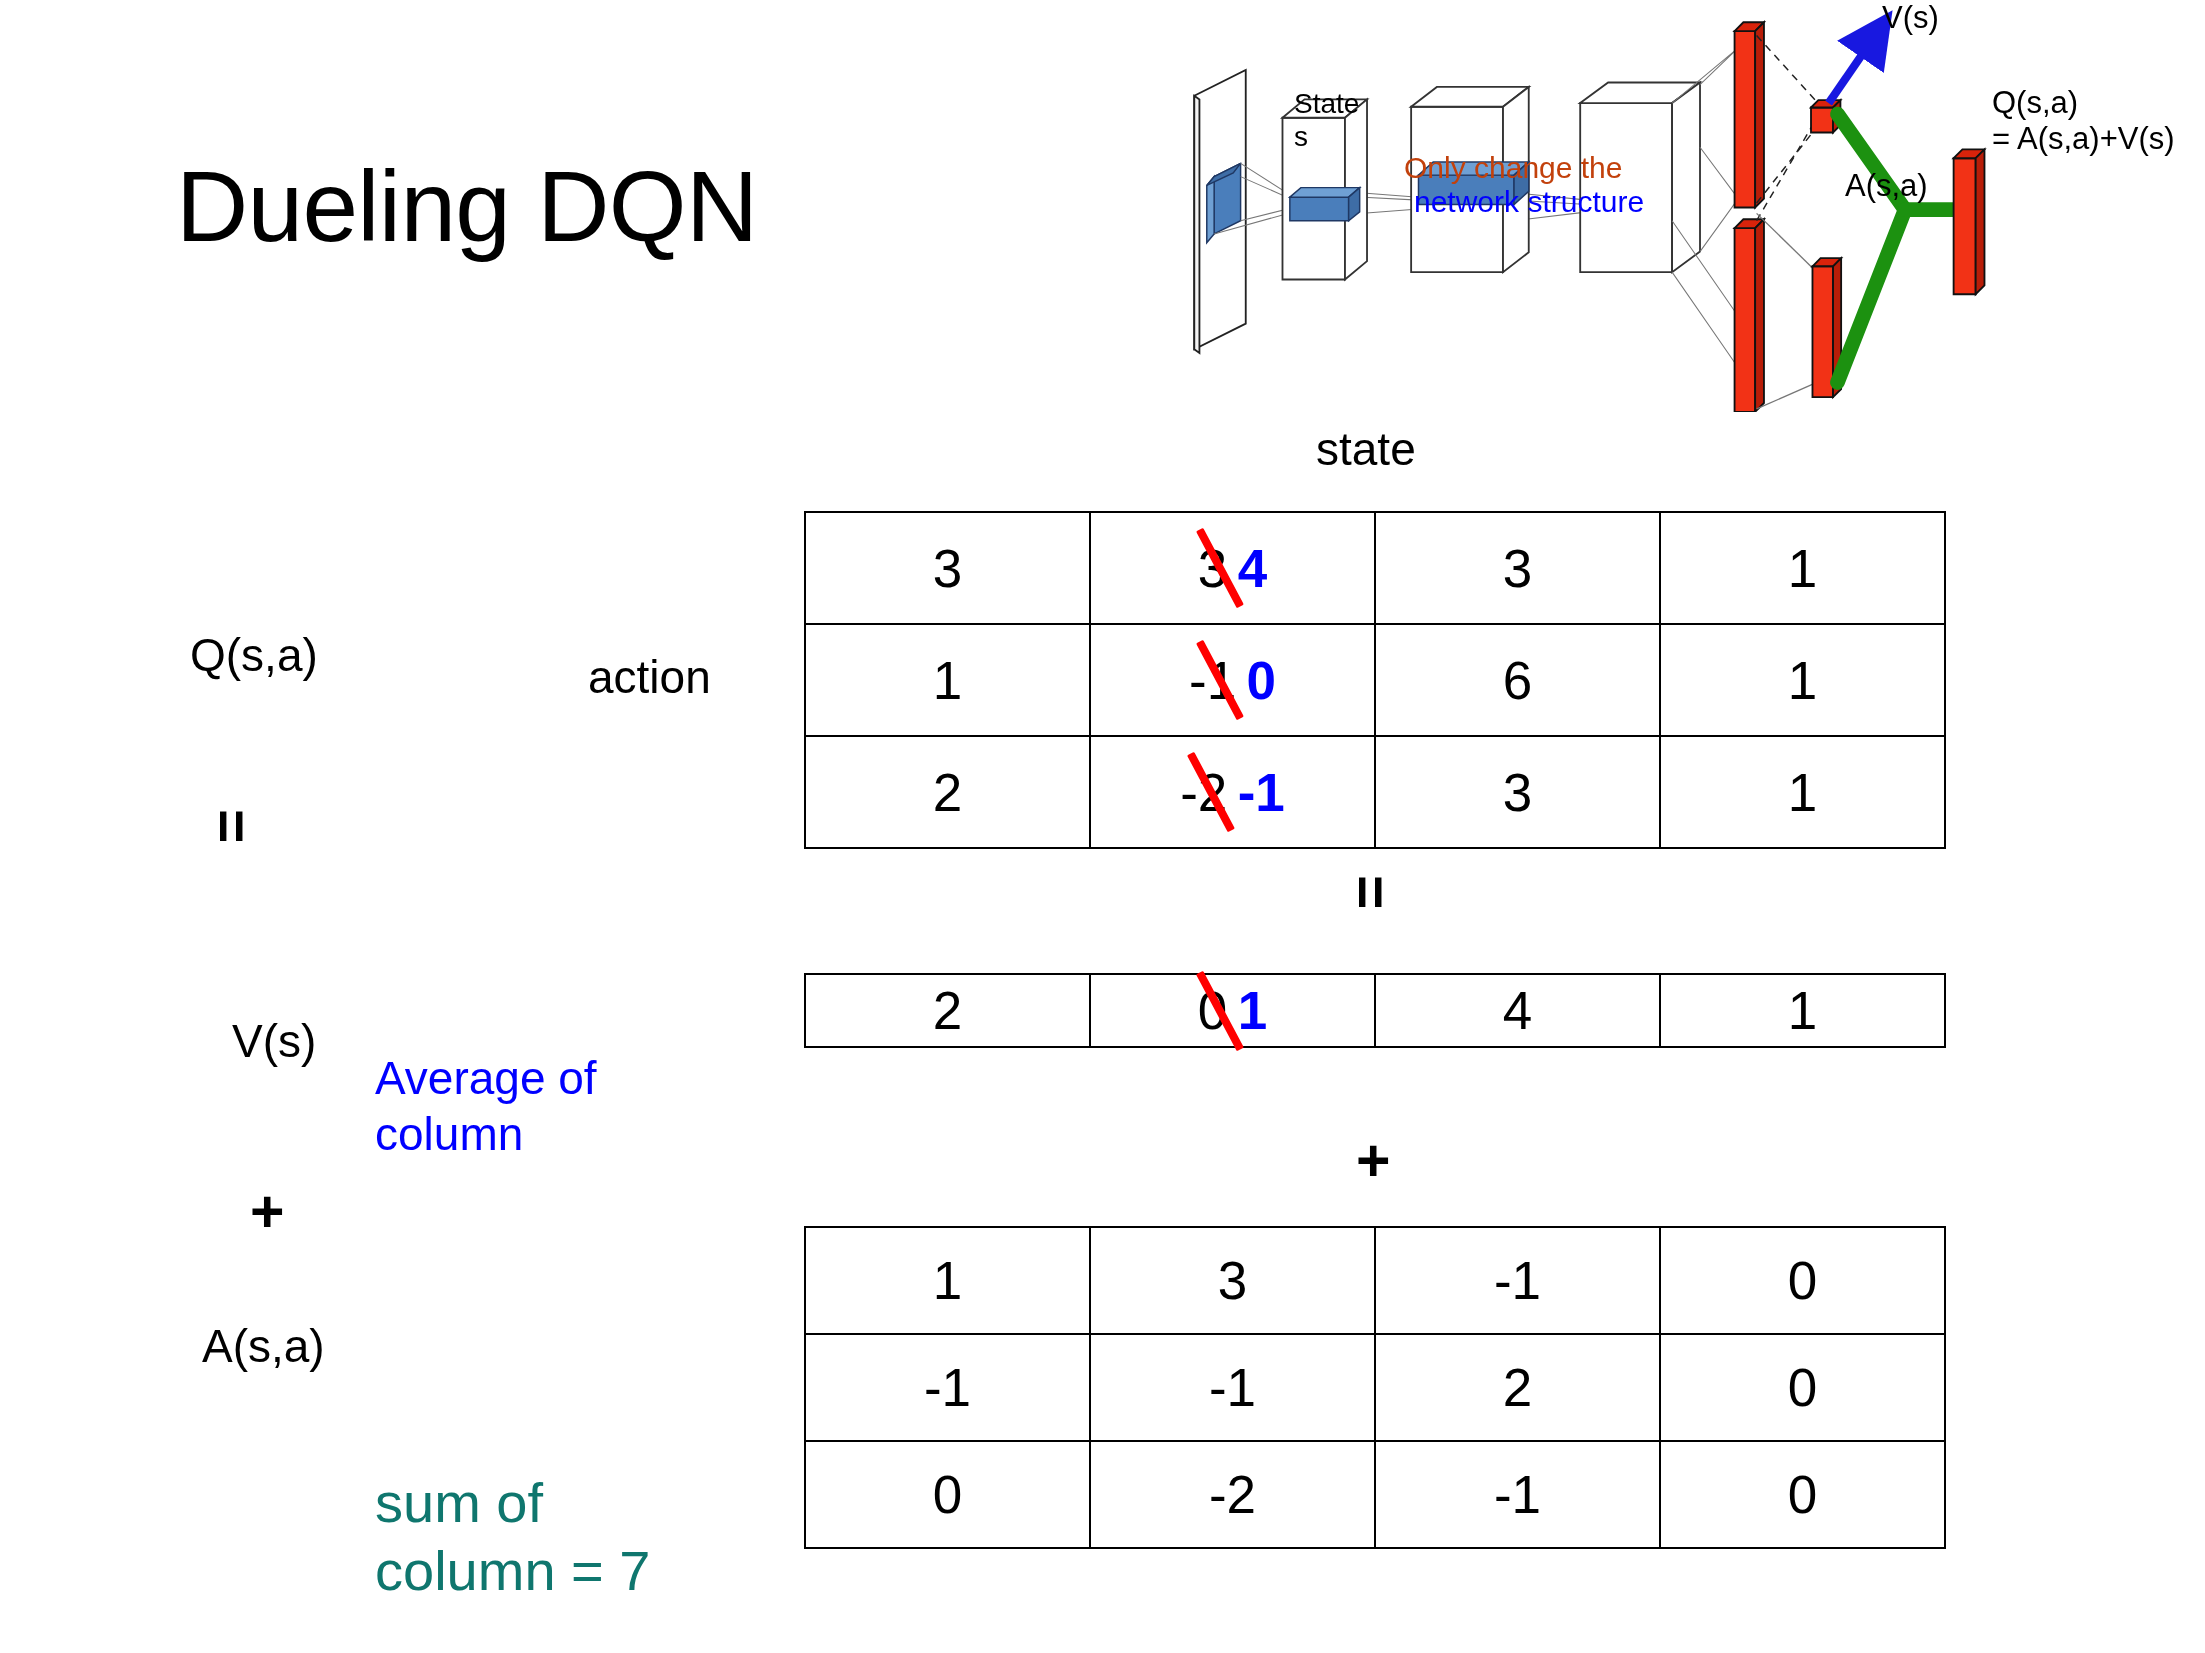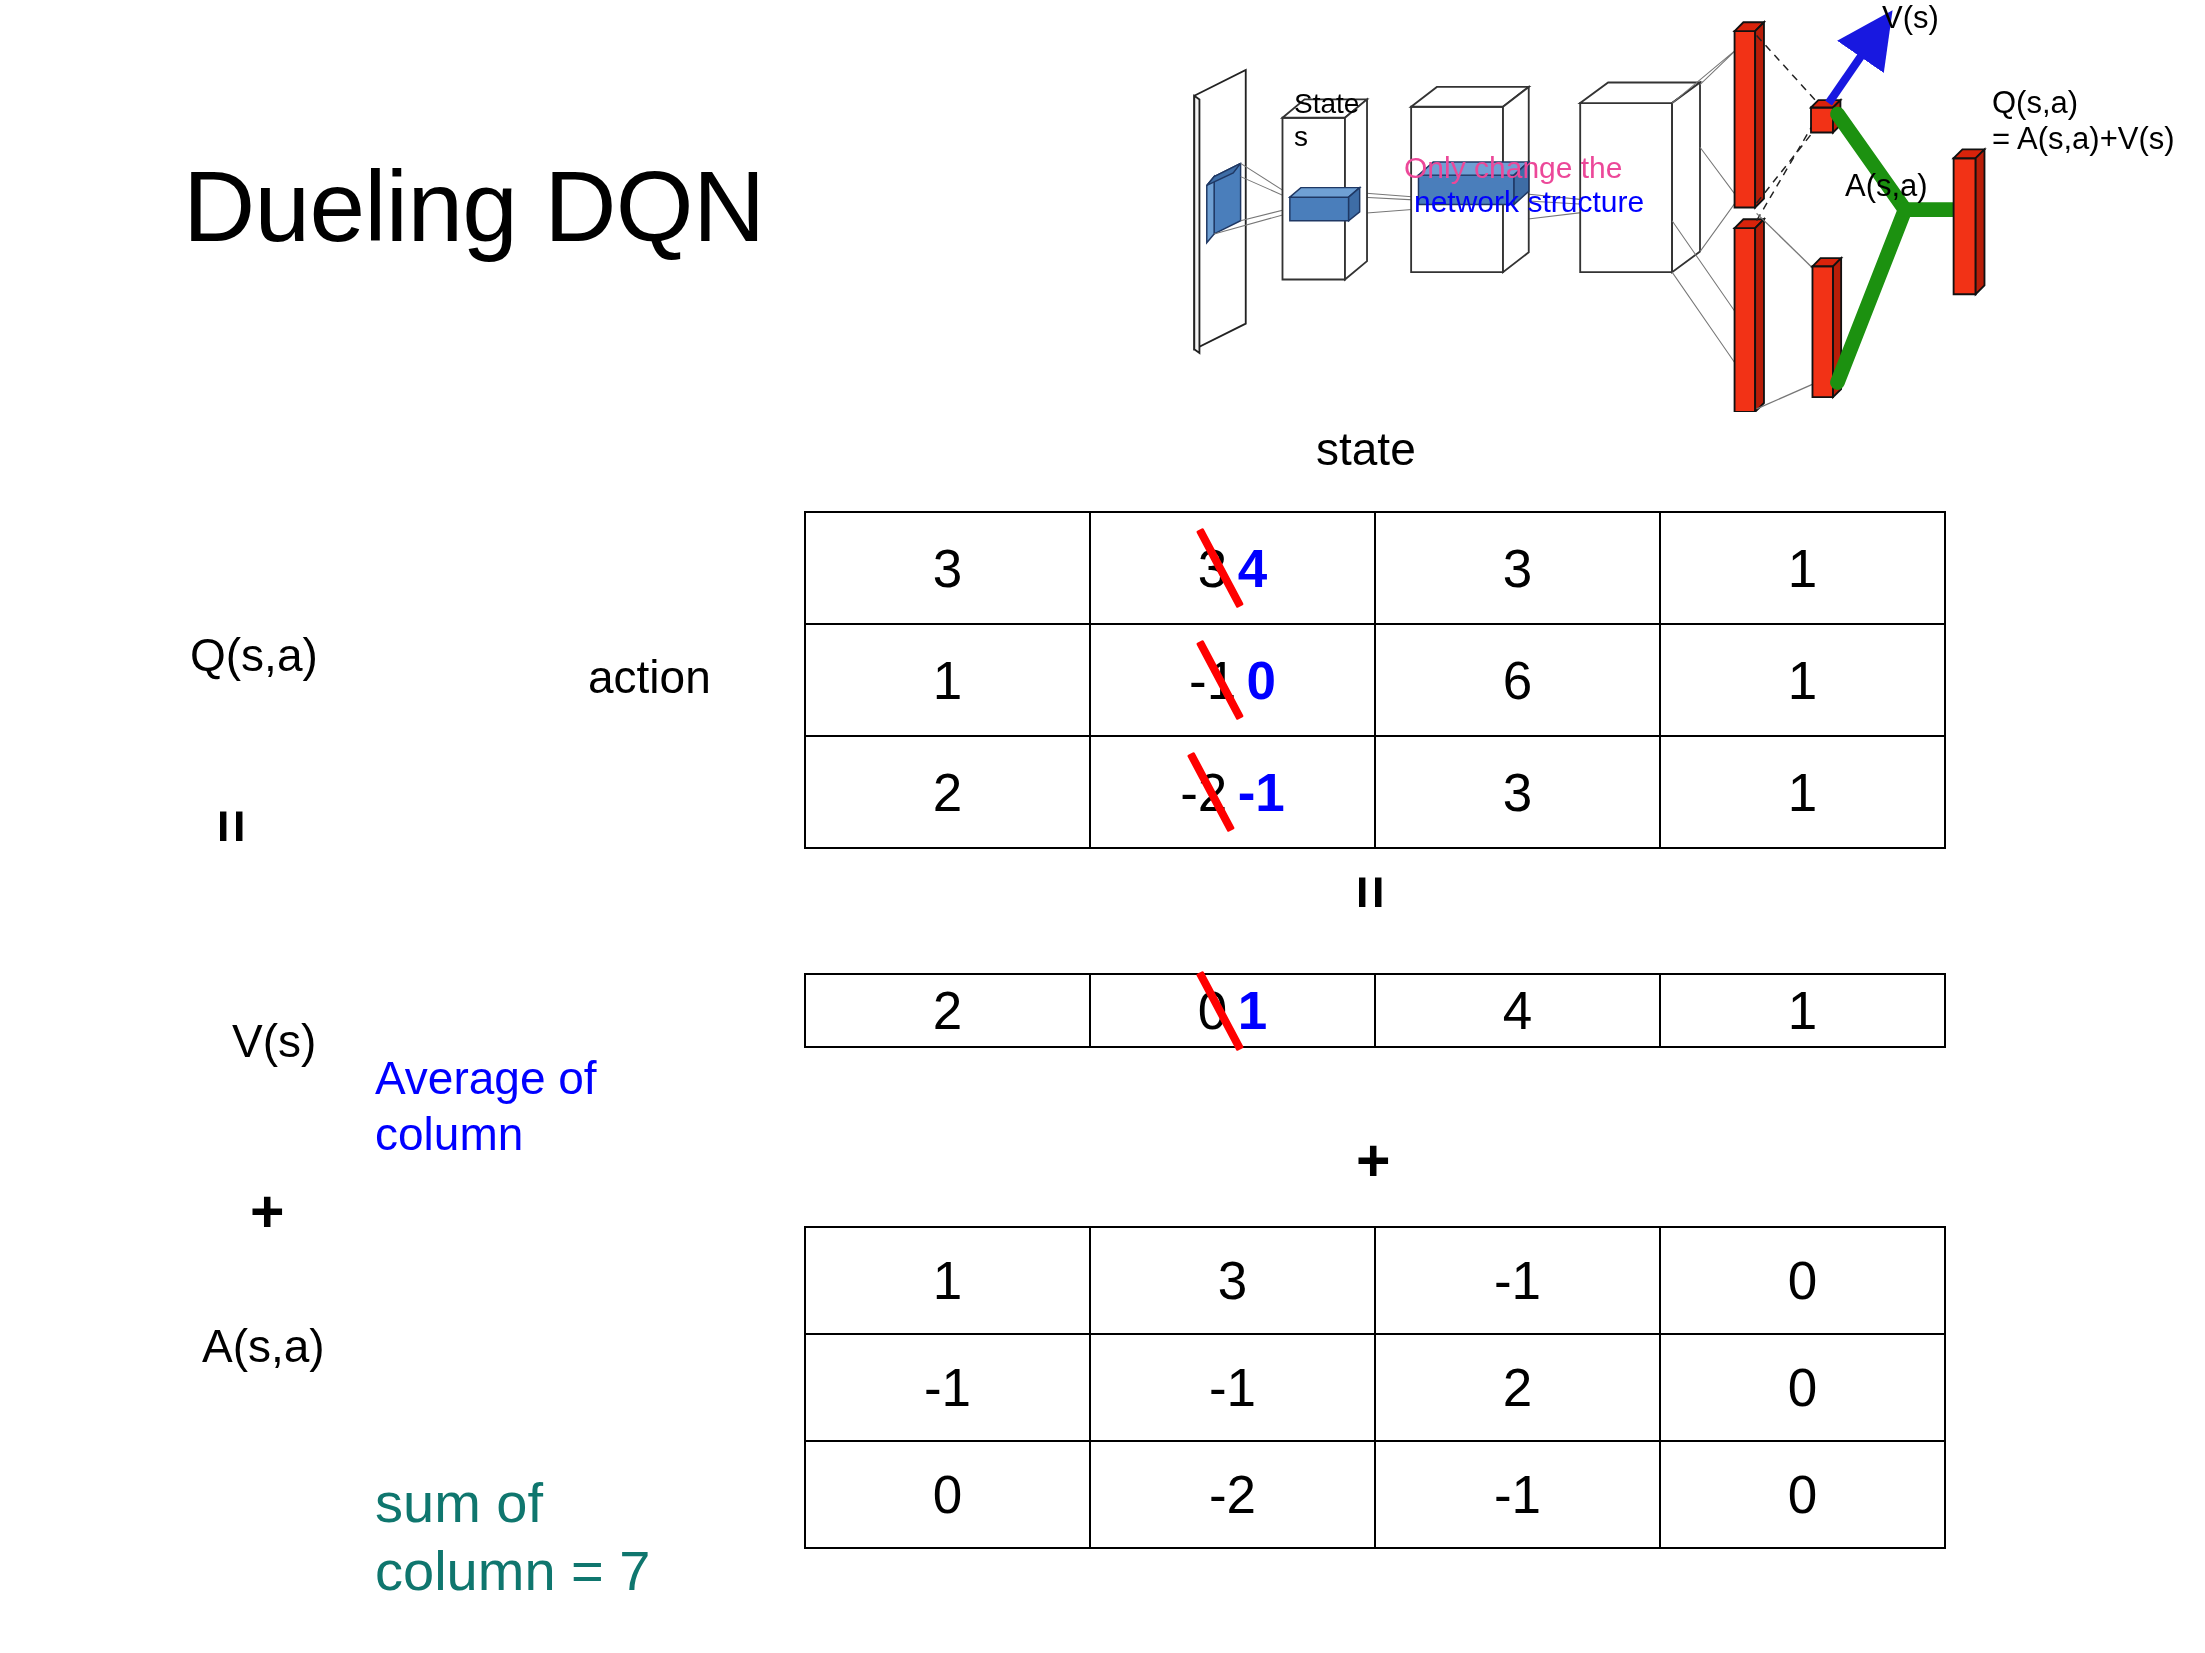--- a/index.html
+++ b/index.html
@@ -7,21 +7,21 @@
   body{
     width:2205px;height:1654px;position:relative;overflow:hidden;
     font-family:"Liberation Sans", sans-serif;color:#000;
   }
   .abs{position:absolute;}
 
   
   #page-title{
     left:176px; top:154px;
     font-size:100px; line-height:1.05; font-weight:400;
-    letter-spacing:-0.7px; color:#000; white-space:nowrap;margin-left:7px;
+    letter-spacing:-0.7px; color:#000; white-space:nowrap;
   }
 
   
   #net-diagram{ left:1073px; top:0px; width:1132px; height:412px; }
   #net-diagram svg{display:block;}
 
   
   .lbl{ font-size:46px; line-height:1; white-space:nowrap; }
   .lbl-blue{ color:#0000ff;margin-top:32px; }
   .big-op{ font-size:56px; font-weight:600; line-height:1; }
@@ -175,21 +175,21 @@
       <polygon points="1198,215 1210,203 1240,203 1228,215" fill="#d9230b" stroke="#111" stroke-width="2.5"></polygon>
       <polygon points="1228,215 1240,203 1240,388 1228,400" fill="#b81d08" stroke="#111" stroke-width="2.5"></polygon>
     </g>
 
     <line x1="1028" y1="140" x2="1090" y2="50" stroke="#1818e0" stroke-width="11" marker-end="url(#arrowhead-blue)"></line>
   </svg>
 
   <div class="abs" style="left:221px;top:88px;font-size:28px;">State</div>
   <div class="abs" style="left:221px;top:121px;font-size:28px;">s</div>
 
-  <div class="abs" style="left:331px;top:151px;font-size:30px;color:#ec4899;">Only change the</div>
+  <div class="abs" style="left:331px;top:151px;font-size:30px;color:#c2410c;">Only change the</div>
   <div class="abs" style="left:331px;top:185px;font-size:30px;color:#0000ff;margin-left:10px;">network structure</div>
 
   <div class="abs" style="left:809px;top:0px;font-size:31px;">V(s)</div>
   <div class="abs" style="left:772px;top:168px;font-size:31px;">A(s,a)</div>
   <div class="abs" style="left:919px;top:85px;font-size:31px;">Q(s,a)</div>
   <div class="abs" style="left:919px;top:121px;font-size:31px;">= A(s,a)+V(s)</div>
 </div>
 
 <div class="abs lbl" id="state-header">state</div>
 

